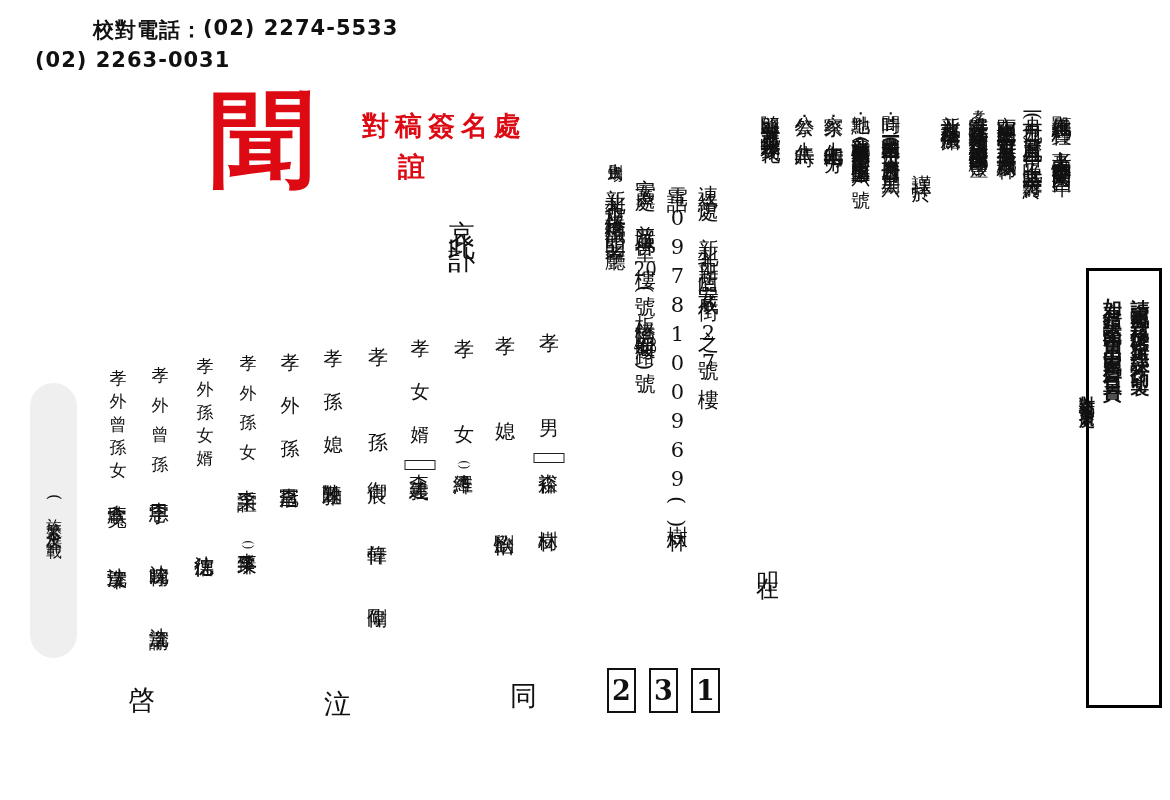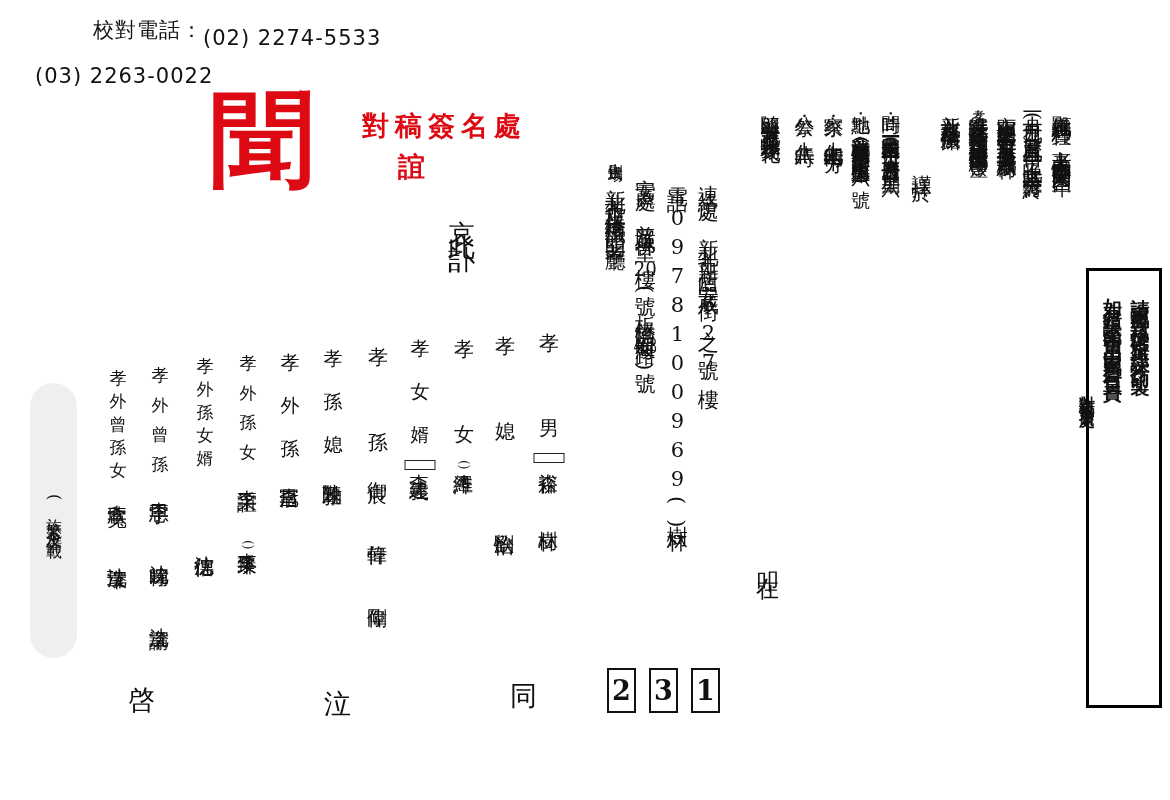--- a/index.html
+++ b/index.html
@@ -2,23 +2,23 @@
 <html><head>
 <meta charset="utf-8">
 <style>
   html,body{margin:0;padding:0;}
   body{width:1170px;height:800px;position:relative;overflow:hidden;background:#ffffff;
        font-family:"DejaVu Serif",serif;color:#111;}
   .abs{position:absolute;}
   
   .header{left:35px;top:12px;font-family:"DejaVu Sans",sans-serif;}
   .office{font-size:26px;font-weight:600;letter-spacing:2px;}
-  .hrow{display:flex;font-size:21px;font-weight:400;margin-top:4px;}
+  .hrow{display:flex;font-size:21px;font-weight:700;margin-top:4px;}
   .hlabel{width:168px;text-align:right;letter-spacing:1px;}
-  .hval{letter-spacing:1px;margin-top:10px;}
+  .hval{letter-spacing:1px;}
   
   .bigwen{left:210px;top:88px;font-size:104px;font-weight:bold;line-height:1.0;}
   .redline{left:362px;top:108px;font-size:27px;font-weight:bold;letter-spacing:6px;}
   .redyi{left:398px;top:149px;font-size:27px;font-weight:bold;}
   
   .vcol{position:absolute;writing-mode:vertical-rl;text-orientation:mixed;
         font-size:20px;letter-spacing:2px;line-height:1.35;}
   .tight{font-size:19px;letter-spacing:1px;}
   .small-inline{font-size:12px;letter-spacing:0;}
   .mourn{font-size:27px;letter-spacing:13px;}
@@ -53,21 +53,21 @@
 </style>
 </head>
 <body>
 
 <div class="abs header">
   <div class="hrow">
     <span class="hlabel">校對電話：</span>
     <span class="hval">(02) 2274-5533</span>
   </div>
   <div class="hrow">
-    <span class="hval">(03) 2263-0022</span>
+    <span class="hval">(02) 2263-0031</span>
   </div>
 </div>
 
 <div class="abs bigwen" style="color:#dd0a14;">聞</div>
 <div class="abs redline" style="color:#dd0a14;">對稿簽名處</div>
 <div class="abs redyi" style="color:#dd0a14;">誼</div>
 <div class="vcol mourn" style="left:443px;top:198px;">哀此訃</div>
 
 <div class="abs nbox-frame">
   <div class="nbox-inner">

